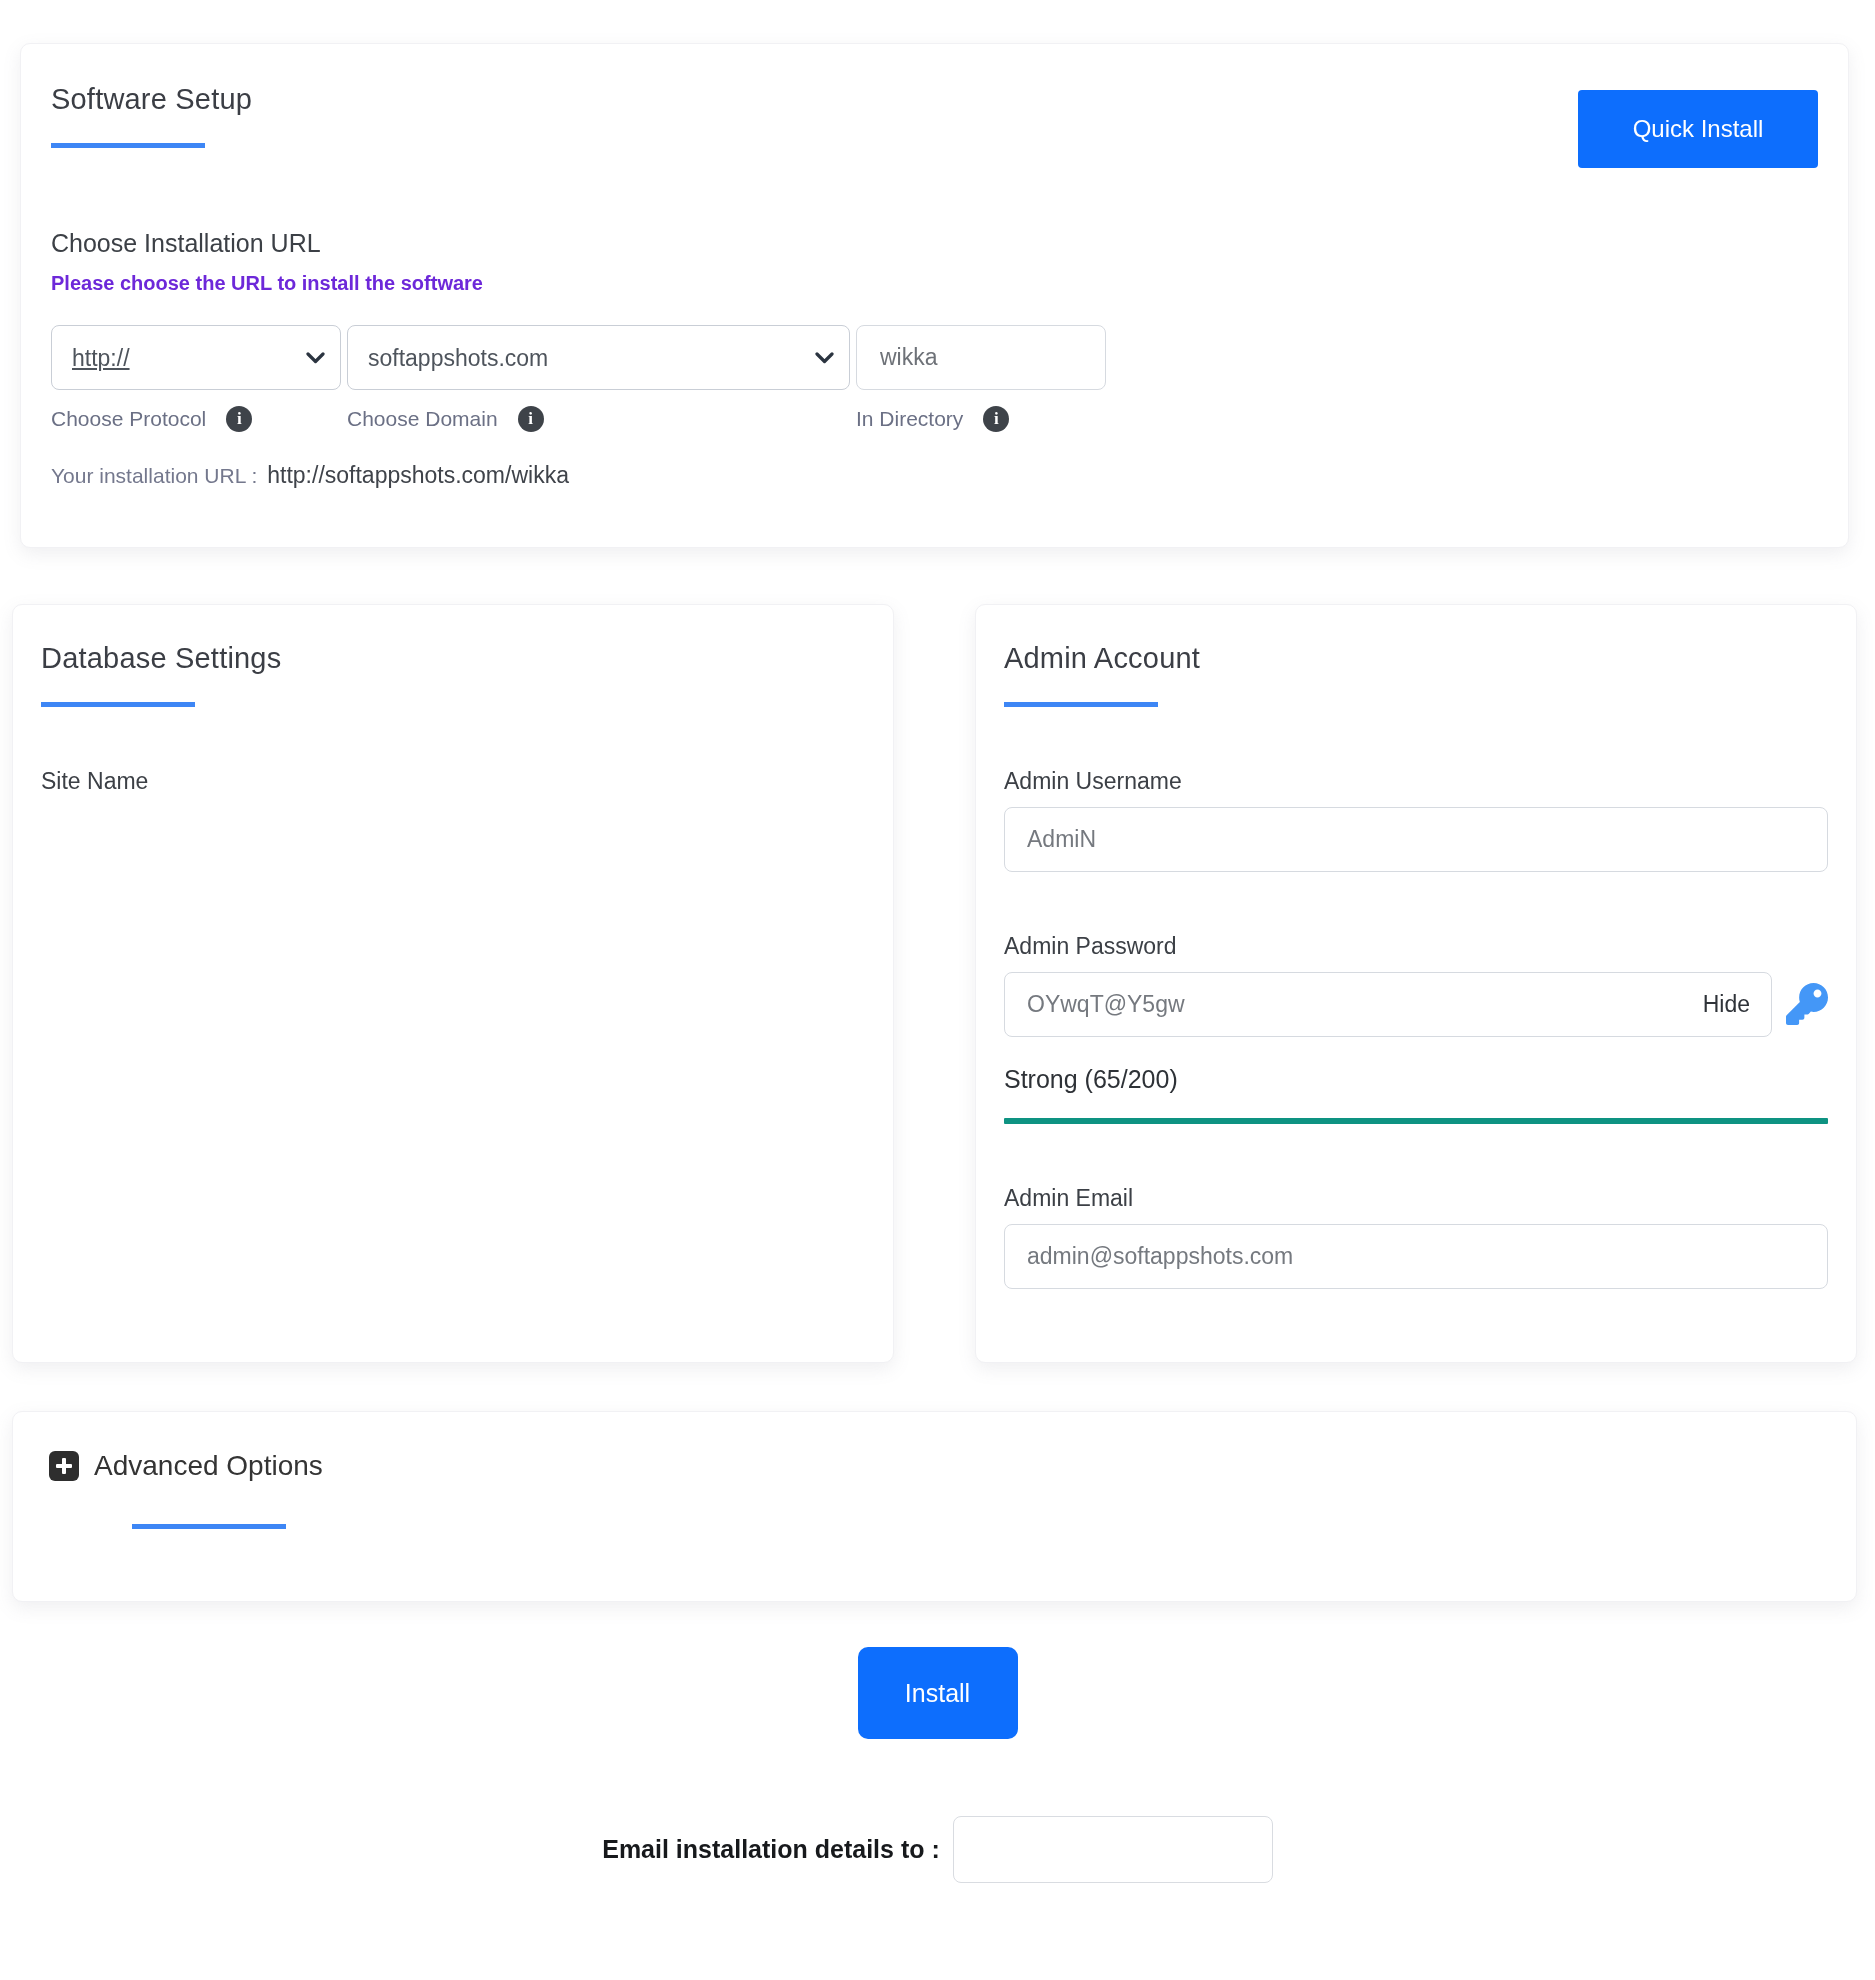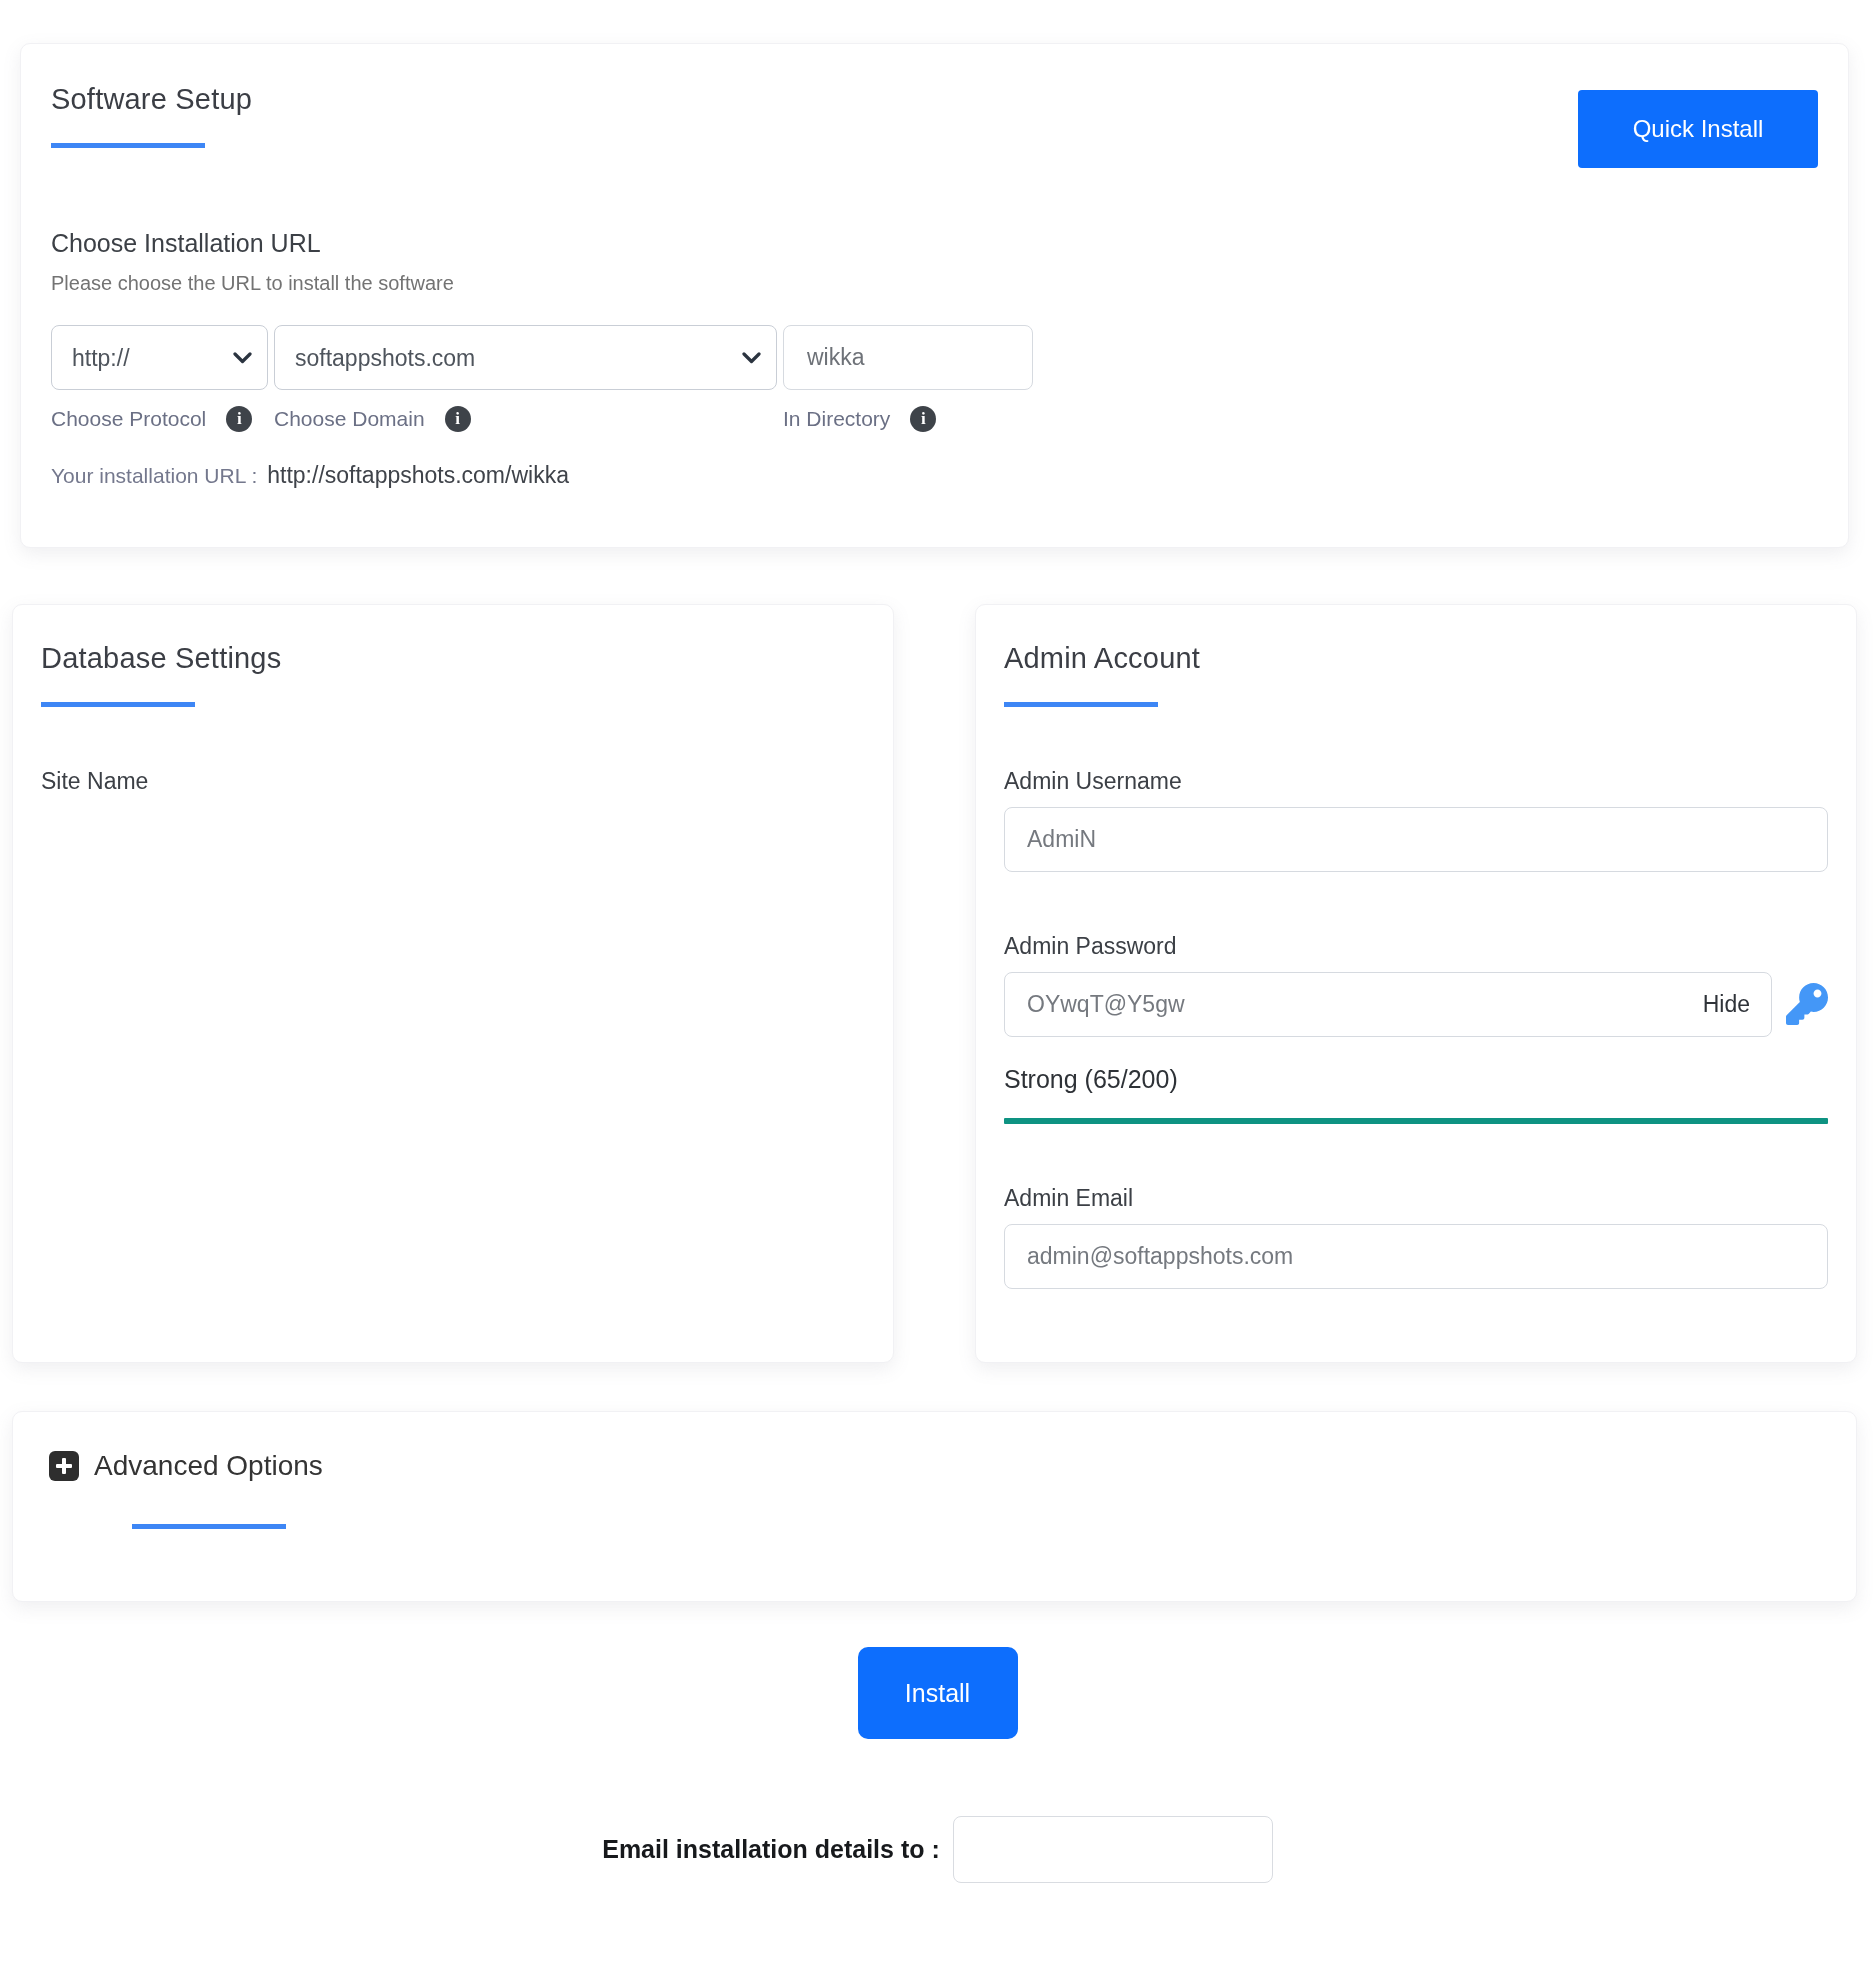--- a/index.html
+++ b/index.html
@@ -25,34 +25,34 @@
   .card-title { font-size:29px; font-weight:500; color:#3b3e45; letter-spacing:0.2px; line-height:1.2; }
   .title-underline { width:154px; height:5px; background:#3d86f5; margin-top:26px; }
 
   .btn-primary {
     background:#0d6efd; color:#ffffff; border:none; cursor:pointer;
     font-family:"Liberation Sans", sans-serif;
   }
   .btn-quick { width:240px; height:78px; font-size:24px; border-radius:4px; margin-top:8px; }
 
   .section-heading { font-size:25px; font-weight:500; color:#3c4046; margin-top:61px; }
-  .section-subtitle { font-size:20px; color:#737373; margin-top:14px; }
+  .section-subtitle { font-size:20px; color:#6d28d9; margin-top:14px;font-weight:bold; }
 
   
   .fields-row { display:flex; gap:6px; margin-top:30px; align-items:flex-start; }
   .field-col { display:flex; flex-direction:column; }
   .select-wrap { position:relative; }
   .sel {
     appearance:none; -webkit-appearance:none;
     height:65px; border:1px solid #c9ced6; border-radius:8px;
     background:#ffffff; font-size:23px; color:#4e545c;
     padding:0 46px 0 20px; width:100%;
     font-family:"Liberation Sans", sans-serif;
   }
-  .sel-protocol { width:217px; }
+  .sel-protocol { width:290px;text-decoration:underline; }
   .sel-domain { width:503px; }
   .chev { position:absolute; right:16px; top:50%; transform:translateY(-50%); pointer-events:none; line-height:0; }
   .txt {
     height:65px; border:1px solid #d6dae0; border-radius:8px;
     font-size:23px; color:#6e7278; padding:0 23px; background:#fff;
     font-family:"Liberation Sans", sans-serif; outline:none;
   }
   .txt-dir { width:250px; }
   .field-label { margin-top:16px; font-size:21px; color:#6b7085; display:flex; align-items:center; gap:20px; }
   .info {

